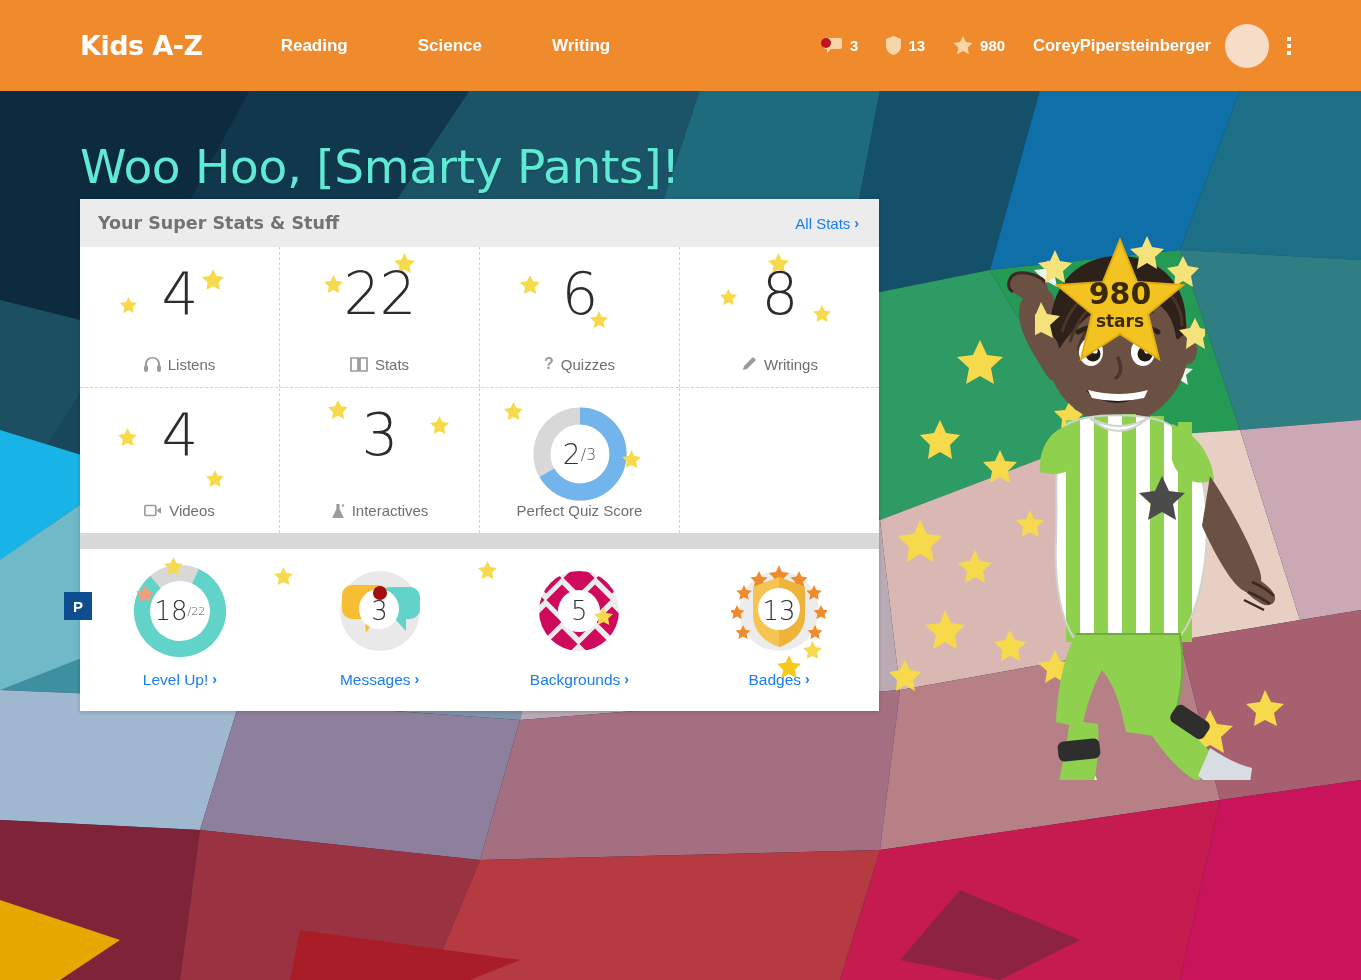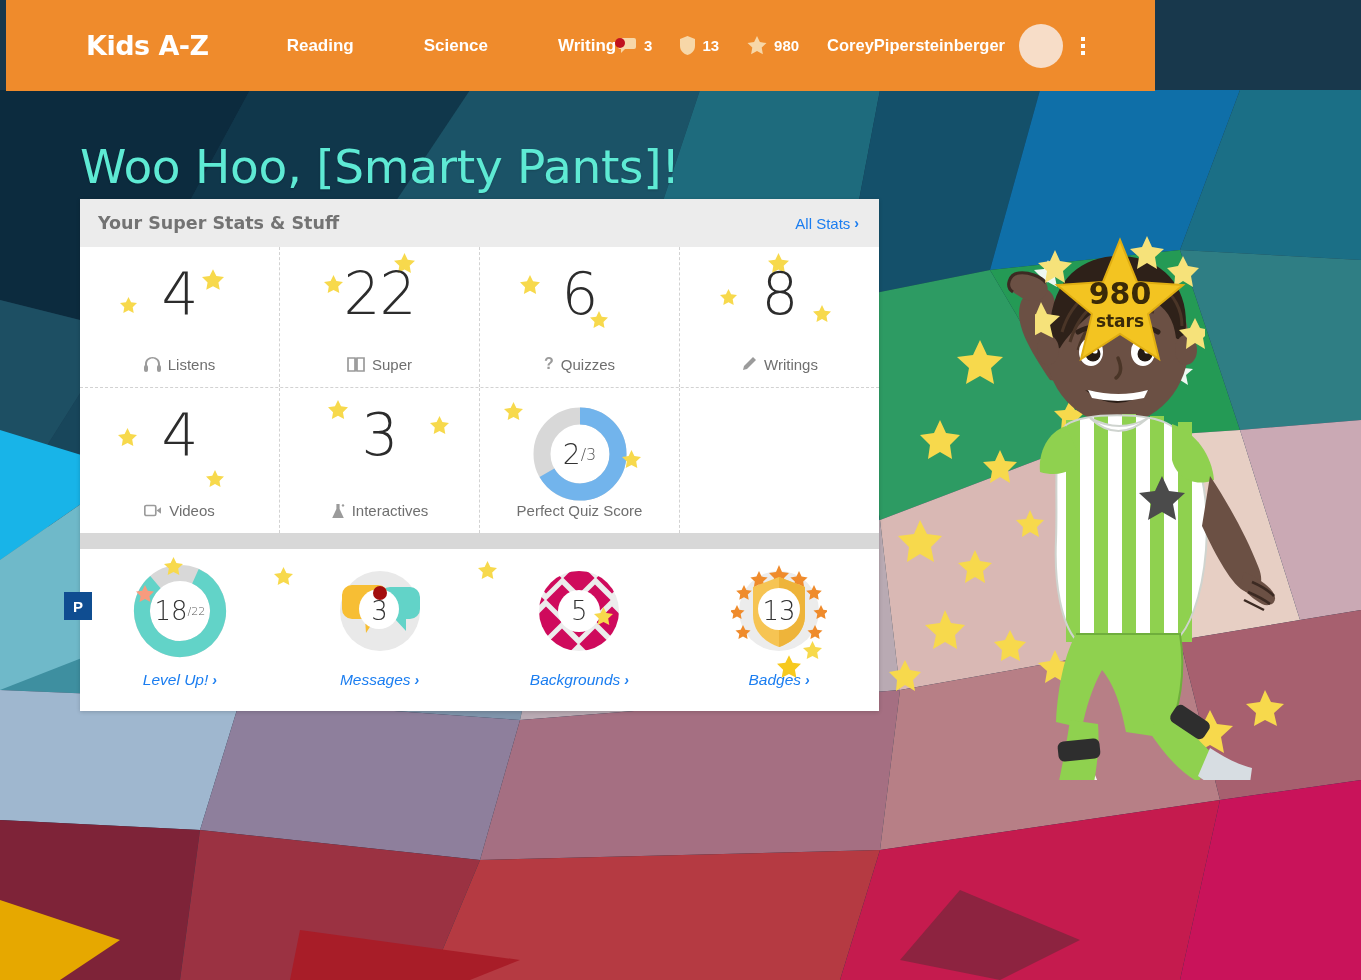--- a/index.html
+++ b/index.html
@@ -8,22 +8,22 @@
     font-family: "Liberation Sans", sans-serif;
     background: #0d2b3e;
     position: relative;
   }
 
   
   #bg { position: absolute; inset: 0; width: 1361px; height: 980px; z-index: 0; }
 
   
   .header {
-    position: absolute; top: 0; left: 6px;
-    width: 1149px; height: 91px;
+    position: absolute; top: 0; left: 0;
+    width: 1361px; height: 91px;
     background: #ef8b2c;
     z-index: 10;
     display: flex; align-items: center;
   }
   .brand {
     color: #fff; font-weight: bold; font-size: 27px;
     letter-spacing: -0.5px; margin-left: 80px;
     font-family: "DejaVu Sans", sans-serif;
   }
   .nav { display: flex; align-items: flex-start; margin-left: 78px; }
@@ -117,21 +117,21 @@
 
   
   .badges { display:flex; background:#fff; padding:14px 0 22px 0; position:relative; }
   .badge-cell {
     flex:1 1 0; display:flex; flex-direction:column;
     align-items:center; position:relative;
   }
   .badge-art { position:relative; width:96px; height:96px; }
   .badge-link {
     margin-top:12px; color:#1a7df0; font-size:15.5px; cursor:pointer;
-    display:flex; align-items:center; gap:4px; white-space:nowrap;font-style:italic;
+    display:flex; align-items:flex-start; gap:4px; white-space:nowrap;
   }
   .badge-num {
     position:absolute; inset:0; display:flex; align-items:center;
     justify-content:center; font-family:"DejaVu Sans", sans-serif;
     font-size:26px; color:#333; font-weight:300; z-index:5;
   }
   .badge-num .sub { font-size:11px; color:#555; }
 
   .pin-tab {
     position:absolute; left:-16px; top:43px; z-index:20;
@@ -413,21 +413,21 @@
         </svg>
       <svg class="star" style="left:114px;top:6px" width="21" height="20" viewBox="0 0 17 16">
           <path d="M8.5 0l2.6 5.3 5.9.8-4.3 4.2 1 5.7-5.2-2.7L3.3 16l1-5.7L0 6.1l5.9-.8z" fill="#f7d94c"></path>
         </svg>
       <div class="big-num">22</div>
       <div class="cell-label">
         <svg width="18" height="15" viewBox="0 0 18 15">
           <path d="M1 1h7v13H1zM10 1h7v13h-7z" fill="none" stroke="#9b9b9b" stroke-width="1.7"></path>
           <rect x="8.2" y="1" width="1.6" height="13" fill="#9b9b9b"></rect>
         </svg>
-        <span>Super</span>
+        <span>Stats</span>
       </div>
     </div>
 
     <div class="cell">
       <svg class="star" style="left:40px;top:28px" width="20" height="19" viewBox="0 0 17 16">
           <path d="M8.5 0l2.6 5.3 5.9.8-4.3 4.2 1 5.7-5.2-2.7L3.3 16l1-5.7L0 6.1l5.9-.8z" fill="#f7d94c"></path>
         </svg>
       <svg class="star" style="left:110px;top:64px" width="18" height="17" viewBox="0 0 17 16">
           <path d="M8.5 0l2.6 5.3 5.9.8-4.3 4.2 1 5.7-5.2-2.7L3.3 16l1-5.7L0 6.1l5.9-.8z" fill="#f7d94c"></path>
         </svg>

